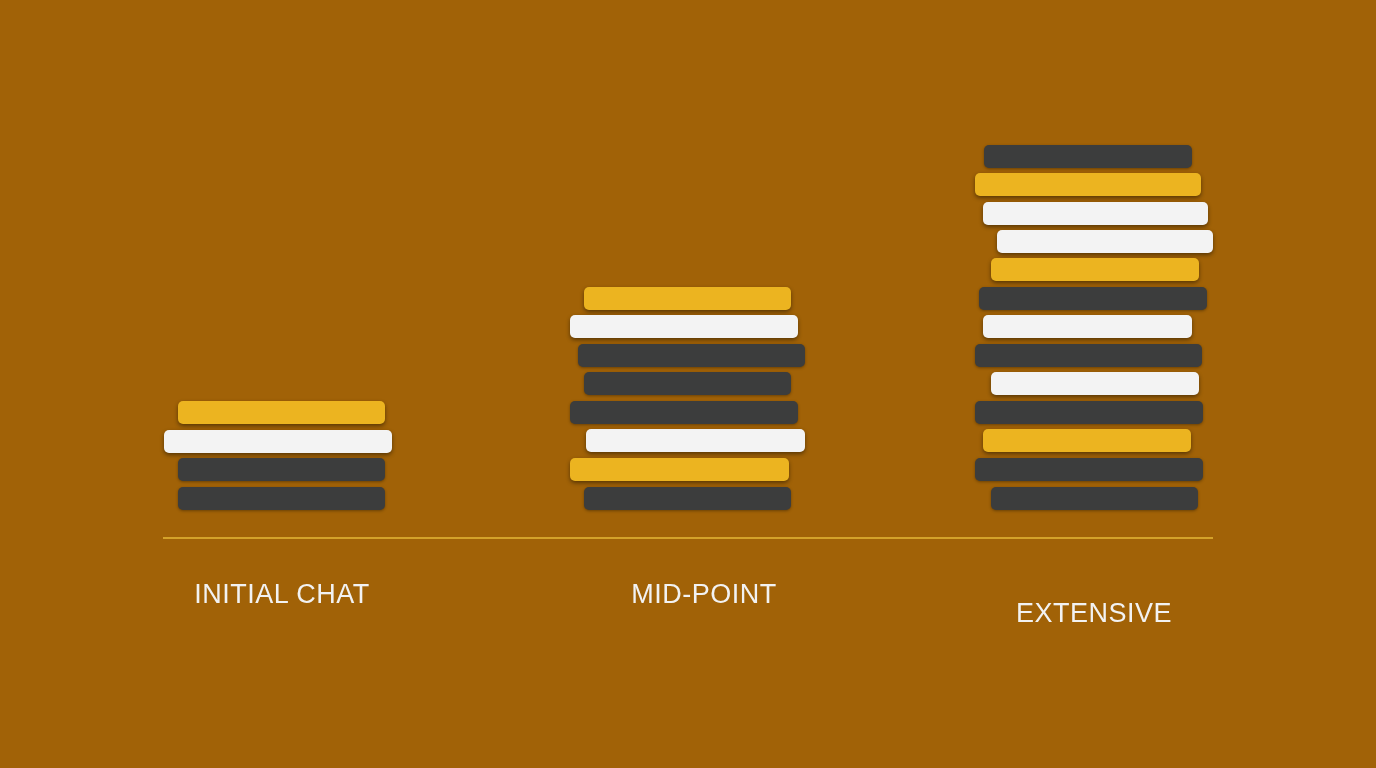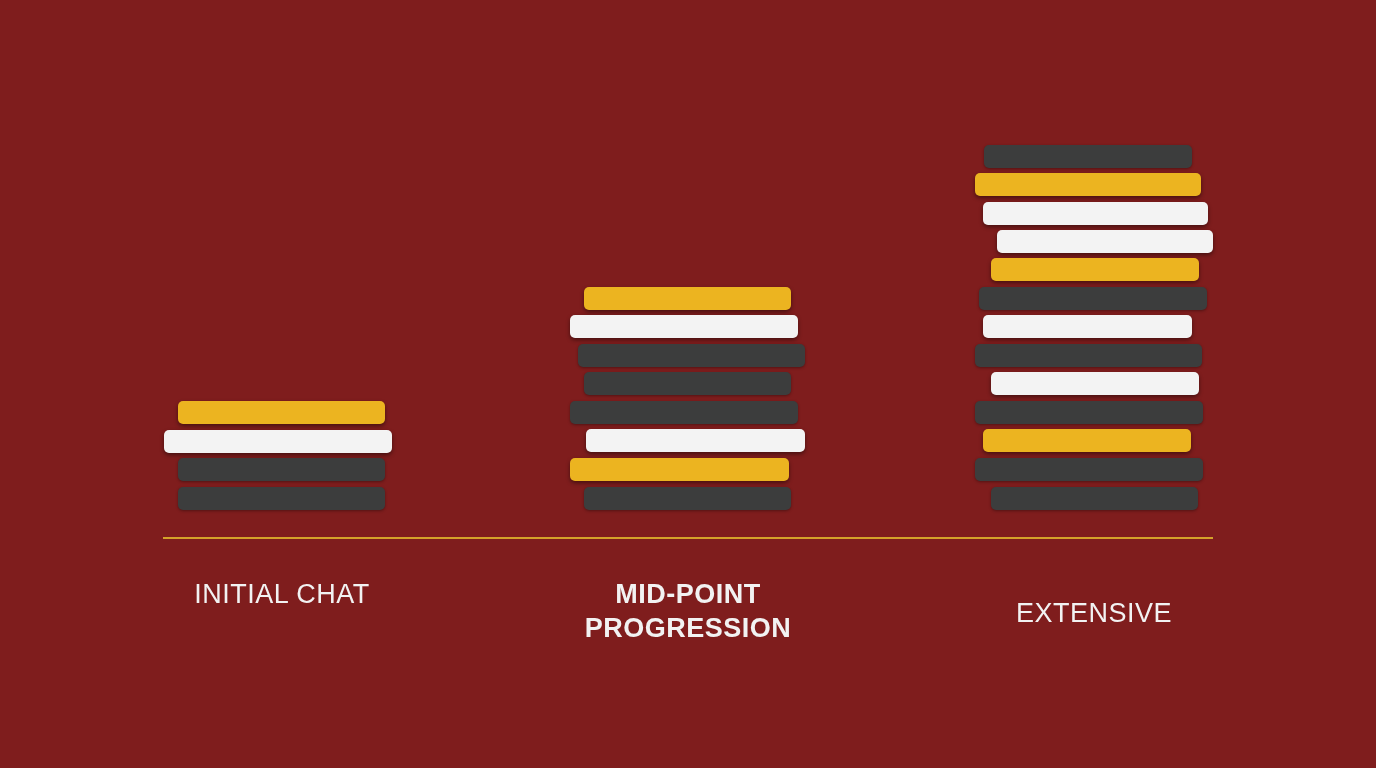--- a/index.html
+++ b/index.html
@@ -7,21 +7,21 @@
       padding: 0;
       width: 1376px;
       height: 768px;
       overflow: hidden;
       background: #222323;
     }
     .canvas {
       position: relative;
       width: 1376px;
       height: 768px;
-      background: #7f1d1d;
+      background: #a16207;
     }
     .bar {
       position: absolute;
       height: 23px;
       border-radius: 5px;
       box-shadow: 0 2px 4px rgba(0,0,0,0.45);
     }
     .bar.yellow { background: #ecb420; }
     .bar.white  { background: #f3f3f3; }
     .bar.dark   { background: #3c3d3d; box-shadow: 0 1px 3px rgba(0,0,0,0.35); }
@@ -82,20 +82,19 @@
         <div class="bar dark" style="left: 975px; top: 458px; width: 228px;"></div>
         <div class="bar dark" style="left: 991px; top: 487px; width: 207px;"></div>
       </div>
     </div>
 
   <div class="baseline"></div>
 
   <div class="label" style="left:122px; top:577px;">
     <span>INITIAL CHAT</span>
   </div>
-  <div class="label" style="left:528px; top:577px;font-weight:bold;">
+  <div class="label" style="left:544px; top:577px;">
     <span>MID-POINT</span>
-    <span>PROGRESSION</span>
   </div>
   <div class="label" style="left:934px; top:596px;">
     <span>EXTENSIVE</span>
   </div>
 </div>
 
 </body></html>

